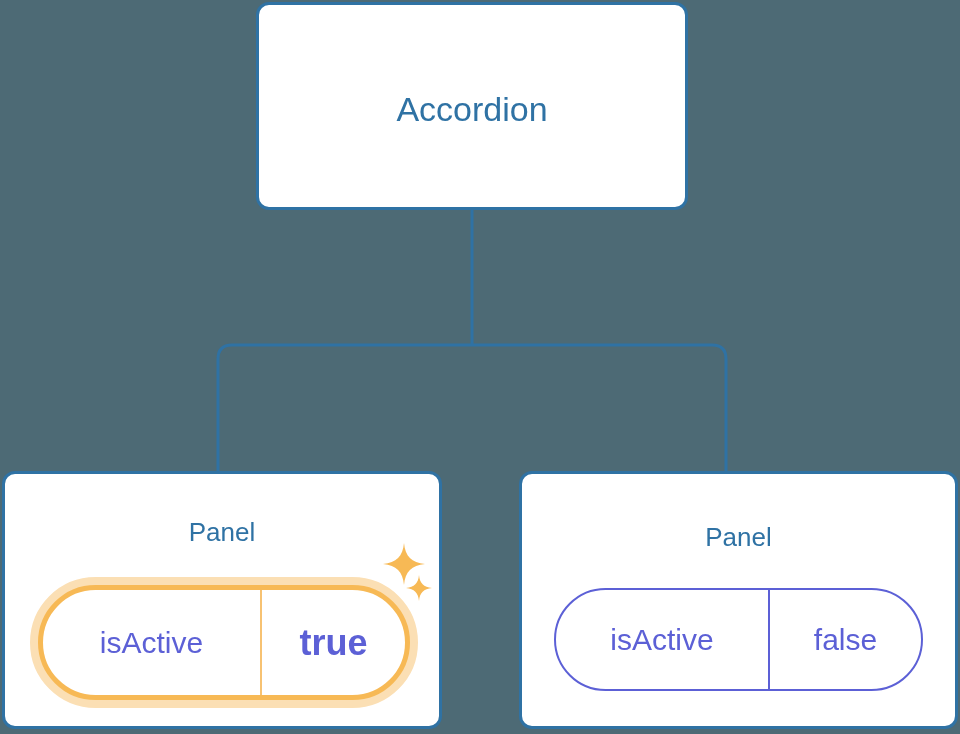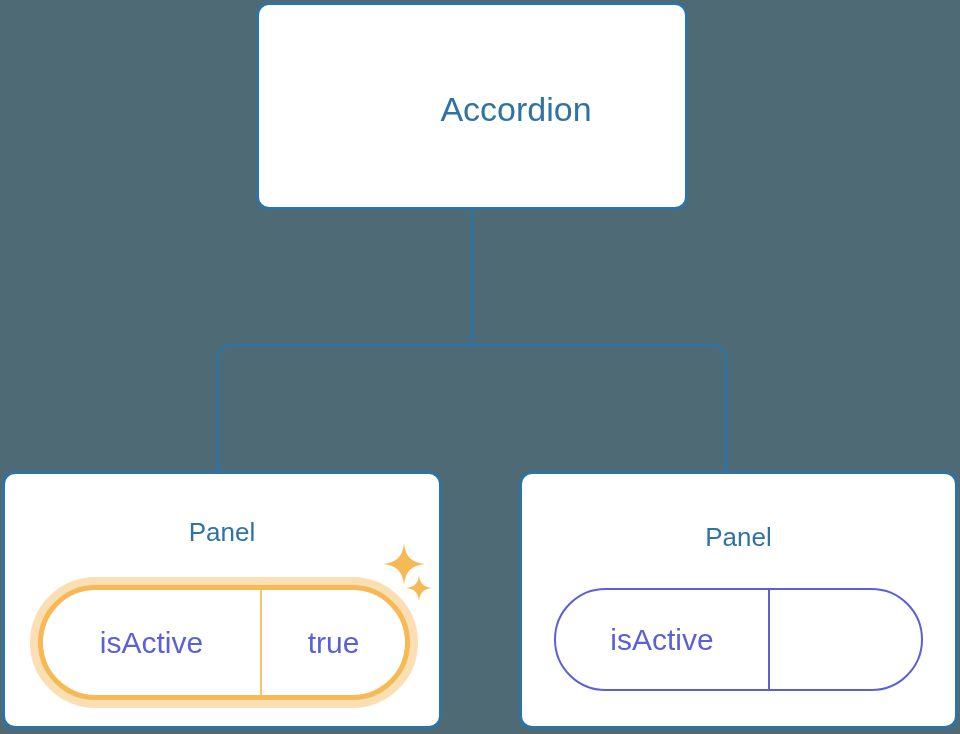--- a/index.html
+++ b/index.html
@@ -126,22 +126,22 @@
     align-items: stretch;
     overflow: hidden;
   }
   #pill-left-inner .prop-key {
     width: 219px;
     font-size: 30px;
     border-right: 2px solid #f7c272;
   }
   #pill-left-inner .prop-val {
     flex: 1;
-    font-size: 30px;
-    font-weight: normal;
+    font-size: 36px;
+    font-weight: bold;
   }
 
   
   #pill-right {
     left: 554px;
     top: 588px;
     width: 369px;
     height: 103px;
     border: 2px solid #5c60d6;
     border-radius: 52px;
@@ -182,21 +182,21 @@
 
   <svg id="edges" viewBox="0 0 960 734" width="960" height="734" fill="none">
 
     <path d="M472 210 L472 345" stroke="#2f72a4" stroke-width="3" fill="none"></path>
 
     <path d="M218 471 L218 359 Q218 345 232 345 L712 345 Q726 345 726 359 L726 471" stroke="#2f72a4" stroke-width="3" fill="none" stroke-linecap="butt"></path>
   </svg>
 
   <div class="node" id="node-accordion">
   </div>
-  <div class="stage-title" id="title-accordion" style="left:256px; width:432px; top:92px; font-size:34px;padding-left:44px;">Accordion</div>
+  <div class="stage-title" id="title-accordion" style="left:256px; width:432px; top:92px; font-size:34px;">Accordion</div>
 
   <div class="node panel-node" id="node-panel-left">
   </div>
   <div class="stage-title" id="title-panel-left">Panel</div>
 
   <div class="prop-pill" id="pill-left">
     <div id="pill-left-inner">
       <div class="prop-key">isActive</div>
       <div class="prop-val">true</div>
     </div>
@@ -208,15 +208,16 @@
   <svg class="sparkle" id="sparkle-small" viewBox="0 0 100 100">
     <path d="M50 0 C53 32 68 47 100 50 C68 53 53 68 50 100 C47 68 32 53 0 50 C32 47 47 32 50 0 Z" fill="#f7b955"></path>
   </svg>
 
   <div class="node panel-node" id="node-panel-right">
   </div>
   <div class="stage-title" id="title-panel-right">Panel</div>
 
   <div class="prop-pill" id="pill-right">
     <div class="prop-key">isActive</div>
+    <div class="prop-val">false</div>
   </div>
 
 </div>
 
 </body></html>

